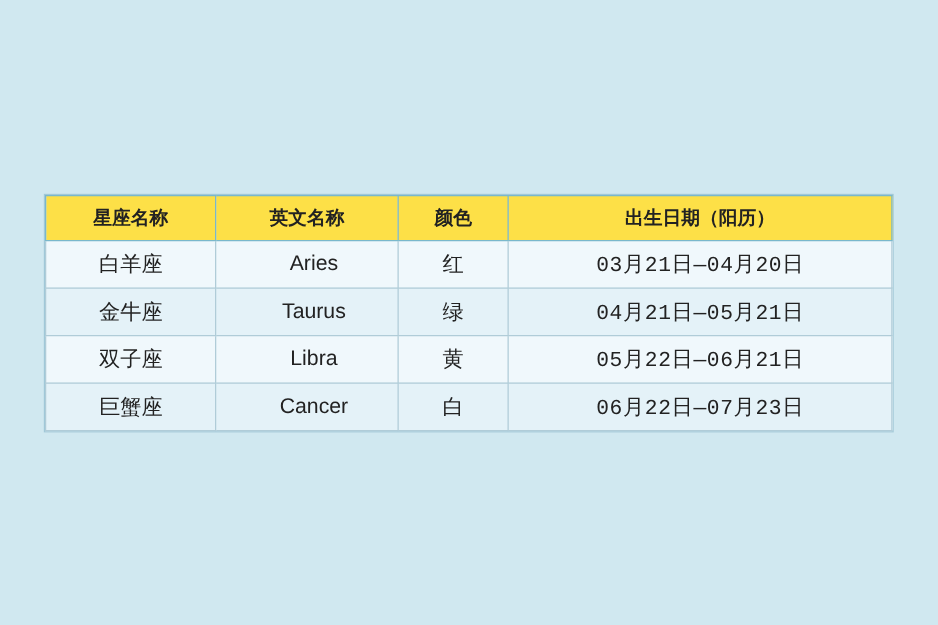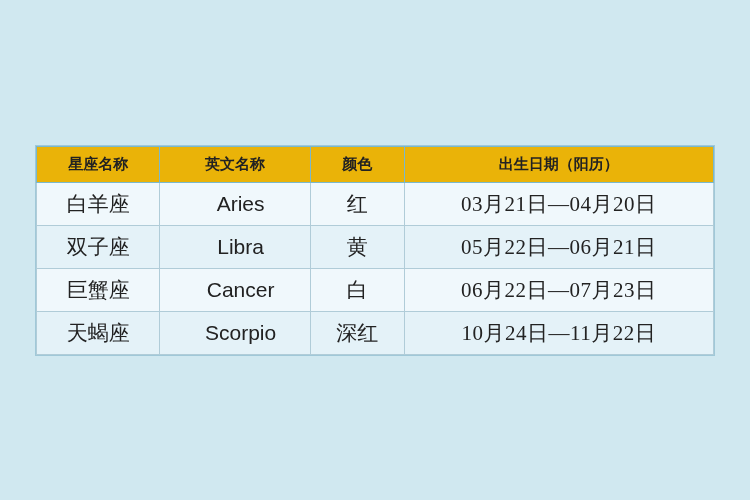--- a/index.html
+++ b/index.html
@@ -23,21 +23,21 @@
       border: 1px solid #a0c8d8;
       width: 680px;
     }
 
     table {
       width: 100%;
       border-collapse: collapse;
     }
 
     thead tr {
-      background-color: #eab308;
+      background-color: #fde047;
       margin-left: 12px;
     }
 
     thead th {
       border: 1px solid #7ab8cc;
       padding: 8px 12px;
       text-align: center;
       font-weight: bold;
       font-size: 15px;
       color: #222;
@@ -48,31 +48,31 @@
     }
 
     tbody tr:nth-child(even) {
       background-color: #e4f2f8;
     }
 
     tbody td {
       border: 1px solid #b0ccd8;
       padding: 7px 12px;
       text-align: center;
-      font-size: 21px;
+      font-size: 17px;
       color: #222;
     }
 
     tbody td:nth-child(2) {
       font-family: Arial, sans-serif;
       padding-left: 23px;
     }
 
     tbody td:nth-child(4) {
-      font-family: Liberation Serif, serif;
+      font-family: Liberation Mono, monospace;
       letter-spacing: 0.5px;
     }
   </style>
 </head>
 <body>
 
 <div class="table-container">
   <table>
     <thead>
       <tr>
@@ -83,32 +83,32 @@
       </tr>
     </thead>
     <tbody id="table-body">
     <tr>
           <td>白羊座</td>
           <td>Aries</td>
           <td>红</td>
           <td>03月21日—04月20日</td>
         </tr>
         <tr>
+          <td>金牛座</td>
+          <td>Taurus</td>
+          <td>绿</td>
+          <td>04月21日—05月21日</td>
+        </tr>
+        <tr>
           <td>双子座</td>
           <td>Libra</td>
           <td>黄</td>
           <td>05月22日—06月21日</td>
         </tr>
         <tr>
           <td>巨蟹座</td>
           <td>Cancer</td>
           <td>白</td>
           <td>06月22日—07月23日</td>
         </tr>
-        <tr>
-          <td>天蝎座</td>
-          <td>Scorpio</td>
-          <td>深红</td>
-          <td>10月24日—11月22日</td>
-        </tr>
       </tbody>
   </table>
 </div>
 
 </body></html>

